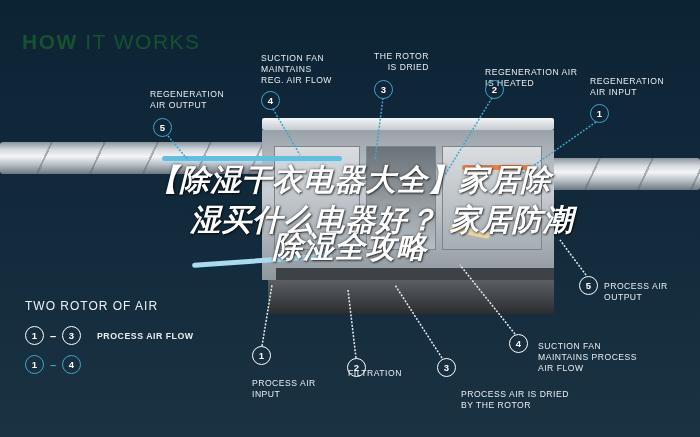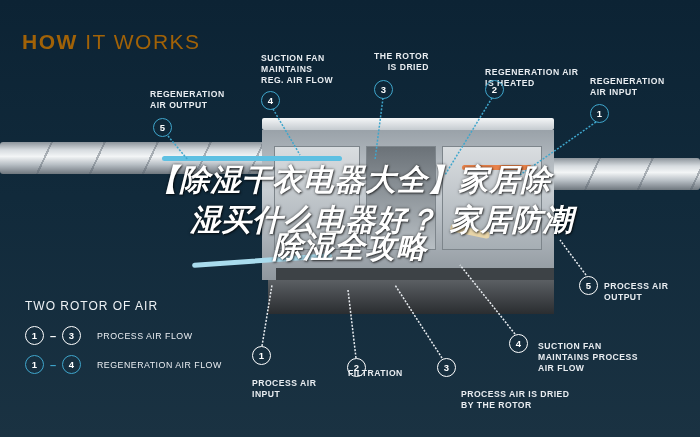--- a/index.html
+++ b/index.html
@@ -3,23 +3,23 @@
 <meta charset="utf-8">
 <style>
   *{box-sizing:border-box;margin:0;padding:0;}
   html,body{width:700px;height:437px;overflow:hidden;}
   body{
     position:relative;
     font-family:"Liberation Sans", sans-serif;
     background:linear-gradient(180deg,#0c2334 0%,#112a3b 45%,#1a3242 100%);
     color:#fff;
   }
-  .title{position:absolute;left:22px;top:30px;font-size:21px;letter-spacing:1.5px;font-weight:400;color:#a16207;}
+  .title{position:absolute;left:22px;top:30px;font-size:21px;letter-spacing:1.5px;font-weight:400;color:#14532d;}
   .title b{font-weight:700;}
-  .lbl{position:absolute;font-size:8.6px;font-weight:700;letter-spacing:.5px;line-height:11px;color:#e9edf1;text-transform:uppercase;white-space:pre-line;}
+  .lbl{position:absolute;font-size:8.6px;font-weight:400;letter-spacing:.5px;line-height:11px;color:#e9edf1;text-transform:uppercase;white-space:pre-line;}
   .num{position:absolute;width:19px;height:19px;border-radius:50%;border:1.6px solid #fff;font-size:9.5px;font-weight:700;display:flex;align-items:center;justify-content:center;color:#fff;}
   .num.reg{border-color:#3fa6cc;}
   
   .pipe{position:absolute;height:32px;border-radius:3px;
     background:repeating-linear-gradient(115deg,rgba(255,255,255,.0) 0 46px,rgba(90,100,110,.45) 46px 48px),
                linear-gradient(180deg,#8c949b 0%,#d7dce0 25%,#f3f5f6 45%,#b9c0c6 70%,#6f777e 100%);}
   
   .machine{position:absolute;left:262px;top:118px;width:292px;height:196px;}
   .m-top{position:absolute;left:0;top:0;width:292px;height:12px;background:linear-gradient(180deg,#f4f6f7,#c5cbd0);border-radius:2px;}
   .m-body{position:absolute;left:0;top:12px;width:292px;height:150px;background:linear-gradient(180deg,#9aa2a9,#c8ced3 40%,#8f979e);}
@@ -29,21 +29,21 @@
   .flow{position:absolute;height:5px;border-radius:3px;}
   .hero{position:absolute;left:0;width:700px;text-align:center;font-family:"DejaVu Sans", sans-serif;font-weight:700;font-size:30px;font-style:italic;color:#fff;
     text-shadow:0 0 3px rgba(0,0,0,.55),1px 1px 2px rgba(0,0,0,.6);letter-spacing:1px;}
   svg.lines{position:absolute;left:0;top:0;}
   .legend-title{position:absolute;left:25px;top:299px;font-size:12px;letter-spacing:1px;color:#eef2f5;}
   .legend-row{position:absolute;left:25px;display:flex;align-items:center;gap:4px;}
   .legend-row .c{width:19px;height:19px;border-radius:50%;border:1.6px solid #fff;font-size:9.5px;font-weight:700;display:flex;align-items:center;justify-content:center;}
   .legend-row.reg .c{border-color:#3fa6cc;}
   .legend-row .dash{font-size:11px;font-weight:700;width:10px;text-align:center;}
   .legend-row.reg .dash{color:#3fa6cc;}
-  .legend-row .t{margin-left:12px;font-size:8.8px;font-weight:400;letter-spacing:.5px;color:#e9edf1;}
+  .legend-row .t{margin-left:12px;font-size:8.8px;font-weight:700;letter-spacing:.5px;color:#e9edf1;}
 </style>
 </head>
 <body>
 
 <div class="title"><b>HOW</b><span> IT WORKS</span></div>
 
 <div class="pipe" style="left:0;top:142px;width:280px;"></div>
 <div class="pipe" style="left:548px;top:158px;width:152px;"></div>
 
 <div class="machine">
@@ -123,18 +123,17 @@
 <div class="legend-row" style="top:326px;">
   <span class="c">1</span>
   <span class="dash">–</span>
   <span class="c">3</span>
   <span class="t">PROCESS AIR FLOW</span>
 </div>
 <div class="legend-row reg" style="top:355px;">
   <span class="c">1</span>
   <span class="dash">–</span>
   <span class="c">4</span>
-  <span class="t">REGENERATION AIR FLOW</span>
 </div>
 
 <div class="hero" style="top:160px;">【除湿干衣电器大全】家居除</div>
 <div class="hero" style="top:200px;margin-left:32px;">湿买什么电器好？ 家居防潮</div>
 <div class="hero" style="top:227px;">除湿全攻略</div>
 
 </body></html>

